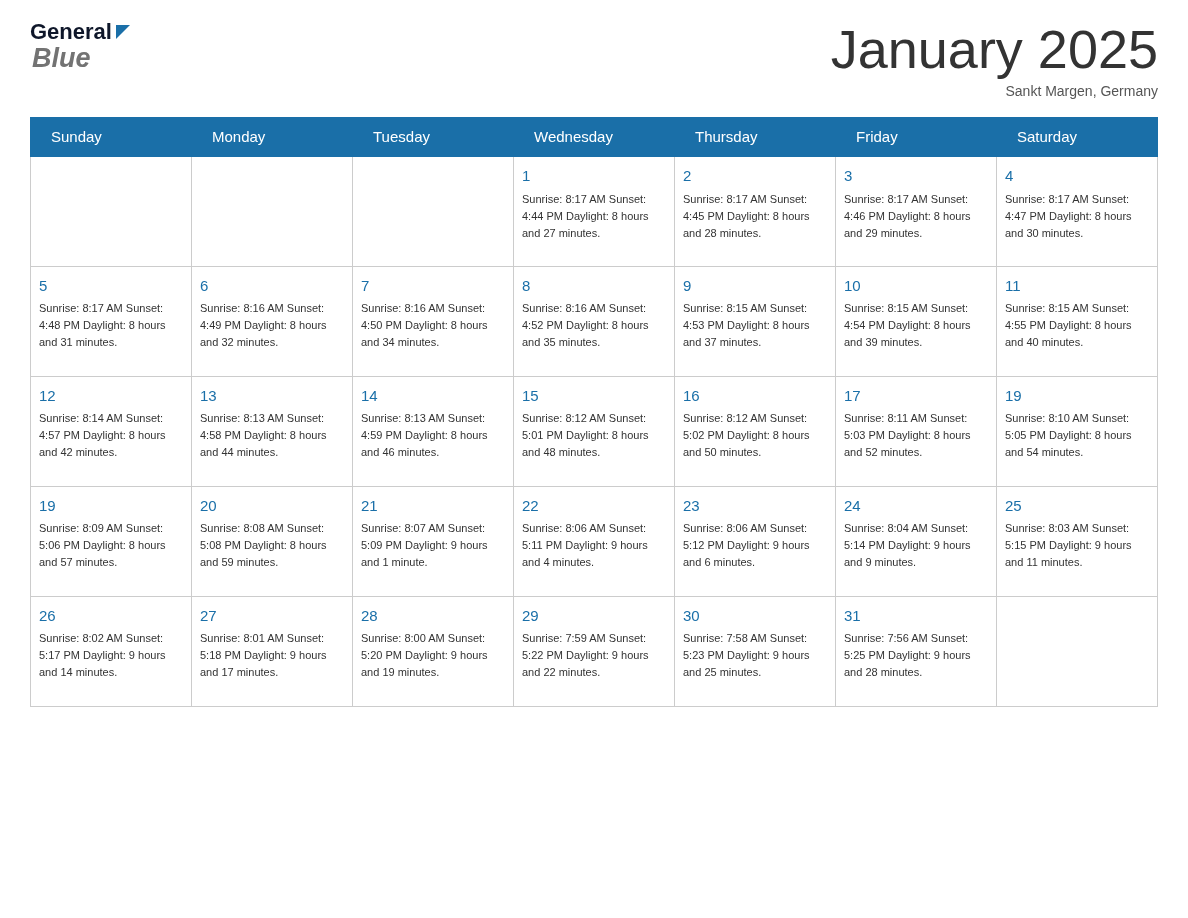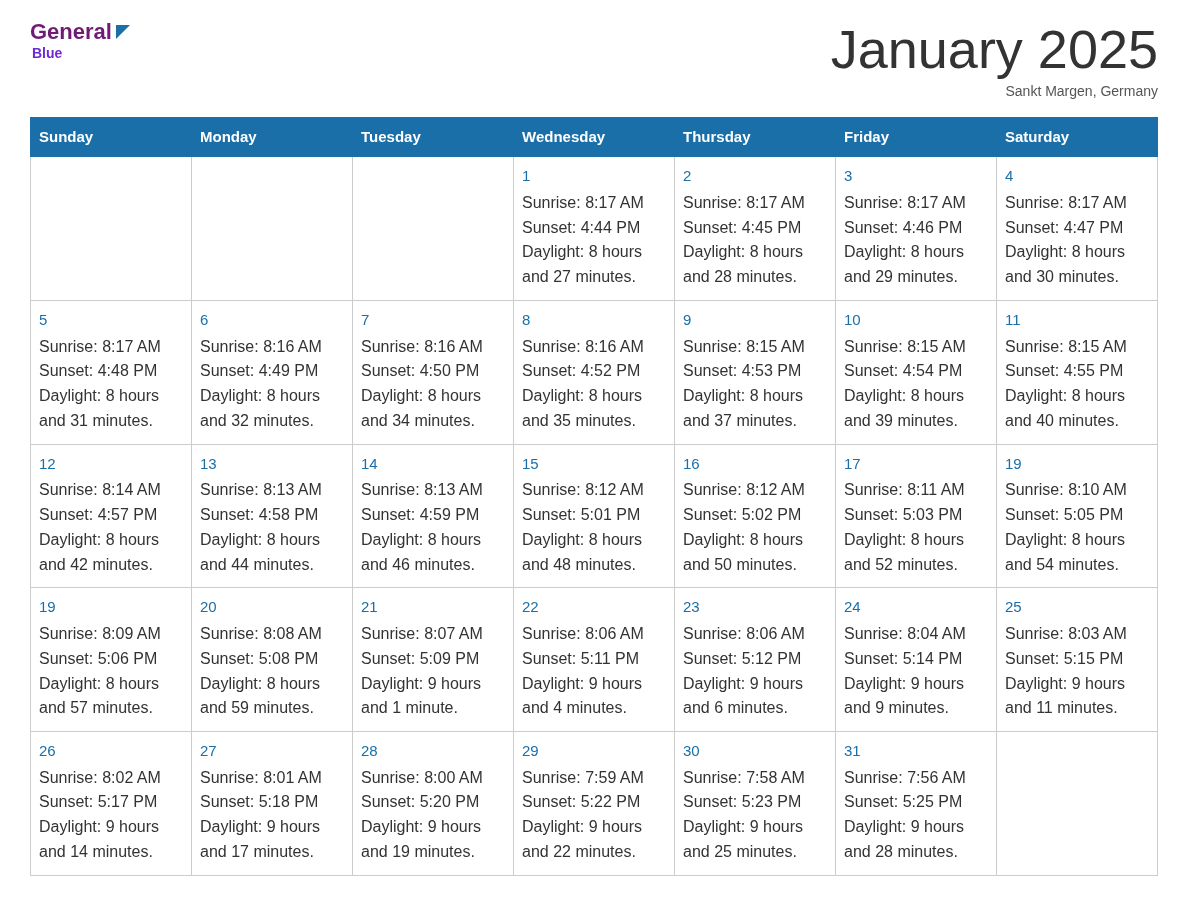--- a/index.html
+++ b/index.html
@@ -16,26 +16,27 @@
       margin-bottom: 18px;
     }
     .logo {
       display: flex;
       align-items: center;
       gap: 0px;
     }
     .logo-text-general {
       font-size: 22px;
       font-weight: bold;
-      color: #701a75;
+      color: #0f172a;
     }
     .logo-text-blue {
-      font-size: 14px;
+      font-size: 27px;
       font-weight: bold;
-      color: #6d28d9;
+      color: #737373;
+      font-style: italic;
     }
     .logo-wrapper {
       display: flex;
       flex-direction: column;
       line-height: 1.1;
     }
     .logo-line1 {
       display: flex;
       align-items: center;
     }
@@ -57,44 +58,44 @@
       margin-top: 4px;
     }
     table {
       width: 100%;
       border-collapse: collapse;
       table-layout: fixed;
     }
     thead tr th {
       background-color: #1a6fa8;
       color: #ffffff;
-      padding: 10px 8px;
+      padding: 10px 20px;
       font-size: 15px;
-      font-weight: bold;
+      font-weight: normal;
       text-align: left;
       border: 1px solid #1a6fa8;
     }
     tbody tr td {
       vertical-align: top;
       padding: 8px 8px 10px 8px;
       font-size: 12.5px;
       color: #333;
       border: 1px solid #ccc;
       height: 110px;
       line-height: 1.5;
     }
     .day-number {
       font-size: 15px;
       font-weight: normal;
       color: #1a6fa8;
       display: block;
       margin-bottom: 3px;
     }
     .day-info {
-      font-size: 16px;
+      font-size: 11px;
       color: #333;
       line-height: 1.55;
     }
     tbody tr:first-child td {
       border-top: 2px solid #1a6fa8;
     }
     tbody tr td:first-child {
       border-left: 1px solid #ccc;
     }
     .empty-cell {

